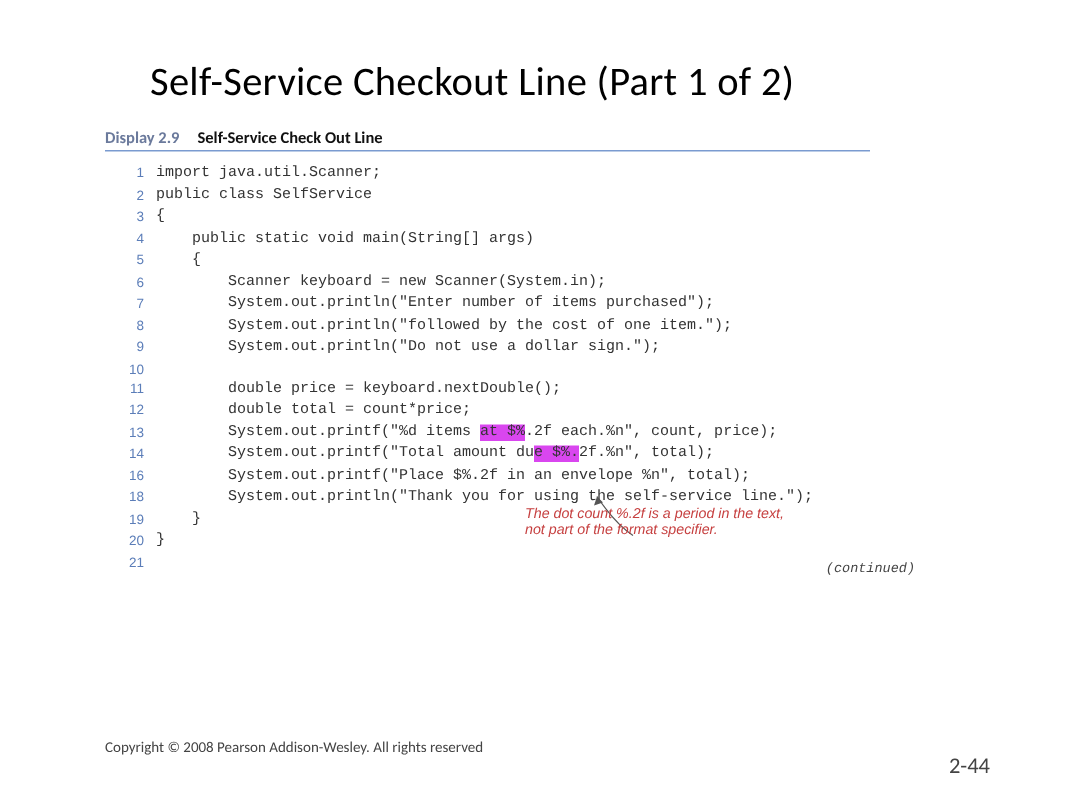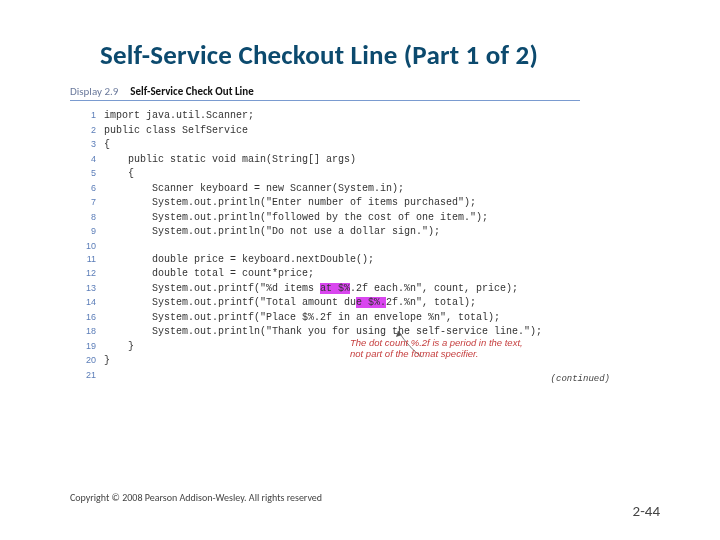--- a/index.html
+++ b/index.html
@@ -15,42 +15,42 @@
     position: relative;
     width: 720px;
     height: 540px;
     box-sizing: border-box;
   }
   .title {
     position: absolute;
     left: 100px;
     top: 38px;
     font-size: 27px;
-    color: #0c4a6e;
-    font-weight: 700;
+    color: #000000;
+    font-weight: 400;
     letter-spacing: 0.2px;
   }
   .figure {
     position: absolute;
     left: 70px;
     top: 85px;
     width: 510px;
   }
   .display-head {
     display: flex;
     align-items: baseline;
     gap: 12px;
     border-bottom: 1px solid #7a9bd0;
     padding-bottom: 2px;
     margin-bottom: 8px;
   }
   .display-num {
     font-size: 11px;
     color: #6b7a9c;
-    font-weight: 400;
+    font-weight: 700;
   }
   .display-title {
     font-size: 11px;
     font-weight: 700;
     color: #111;
   }
   .code-block {
     font-family: "Courier New", monospace;
     font-size: 10px;
     line-height: 1.45;

